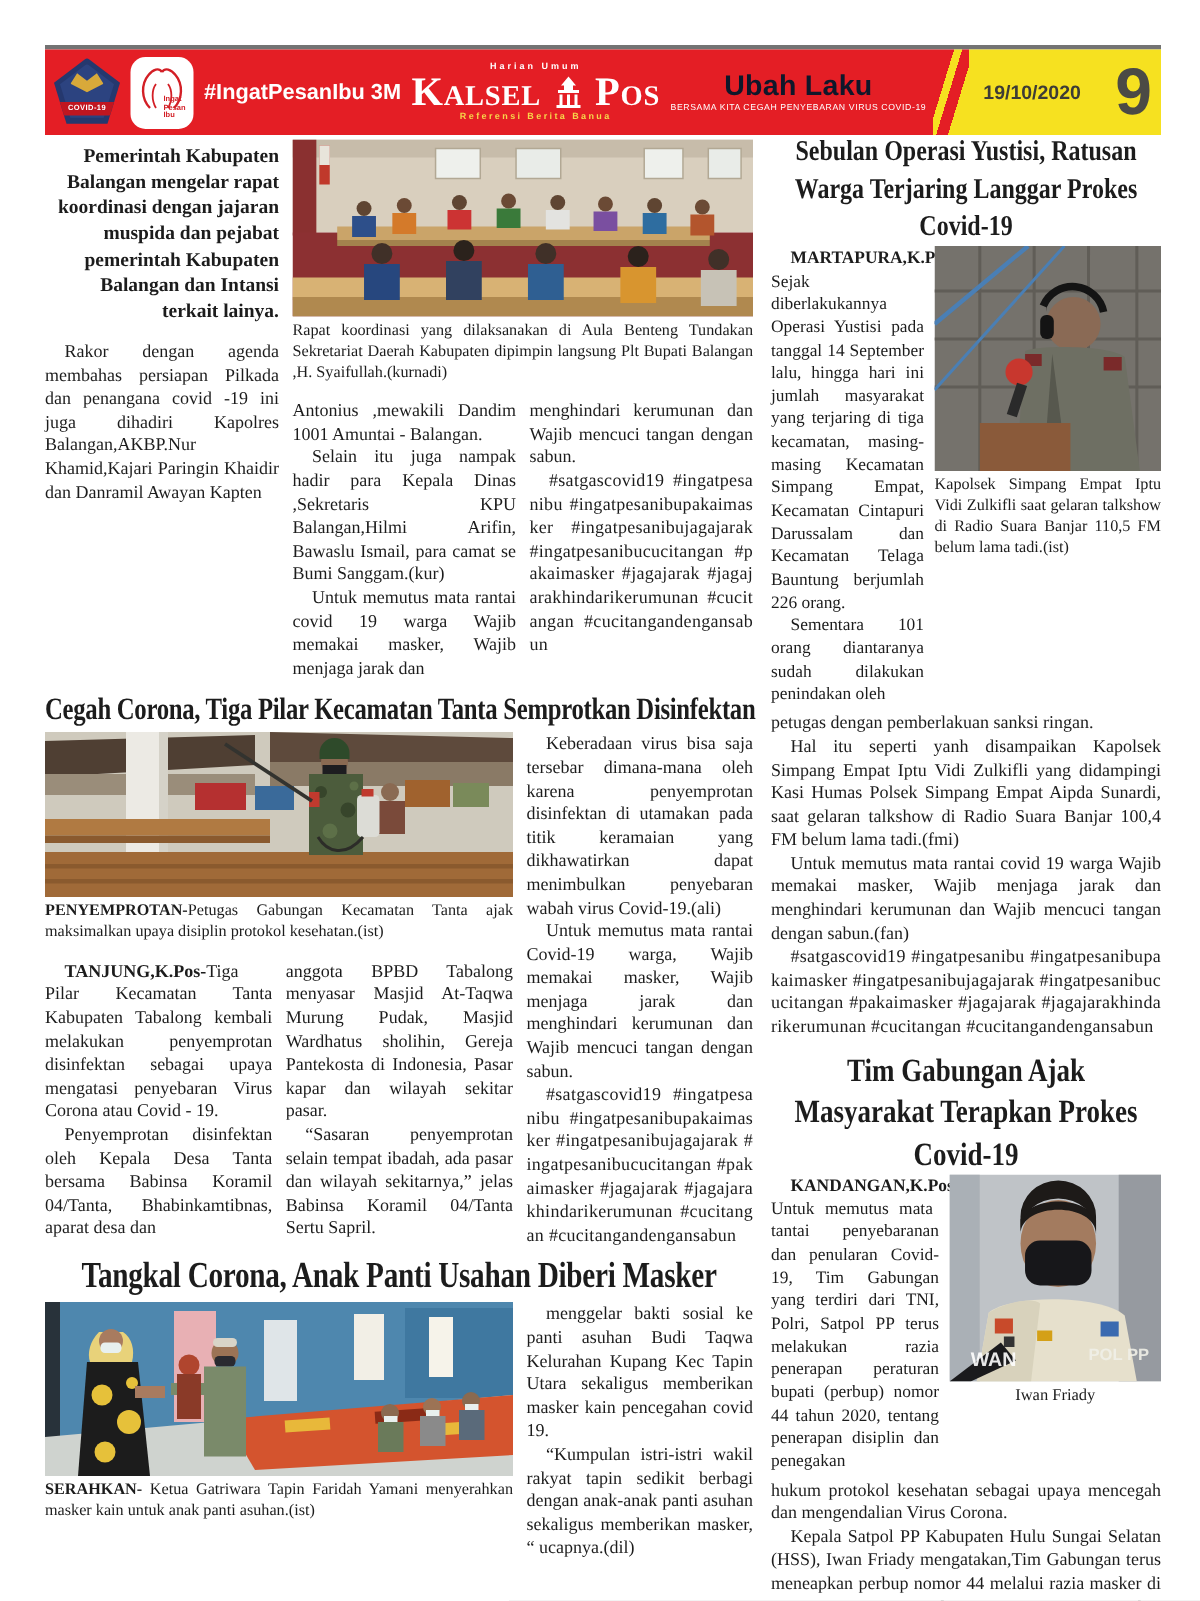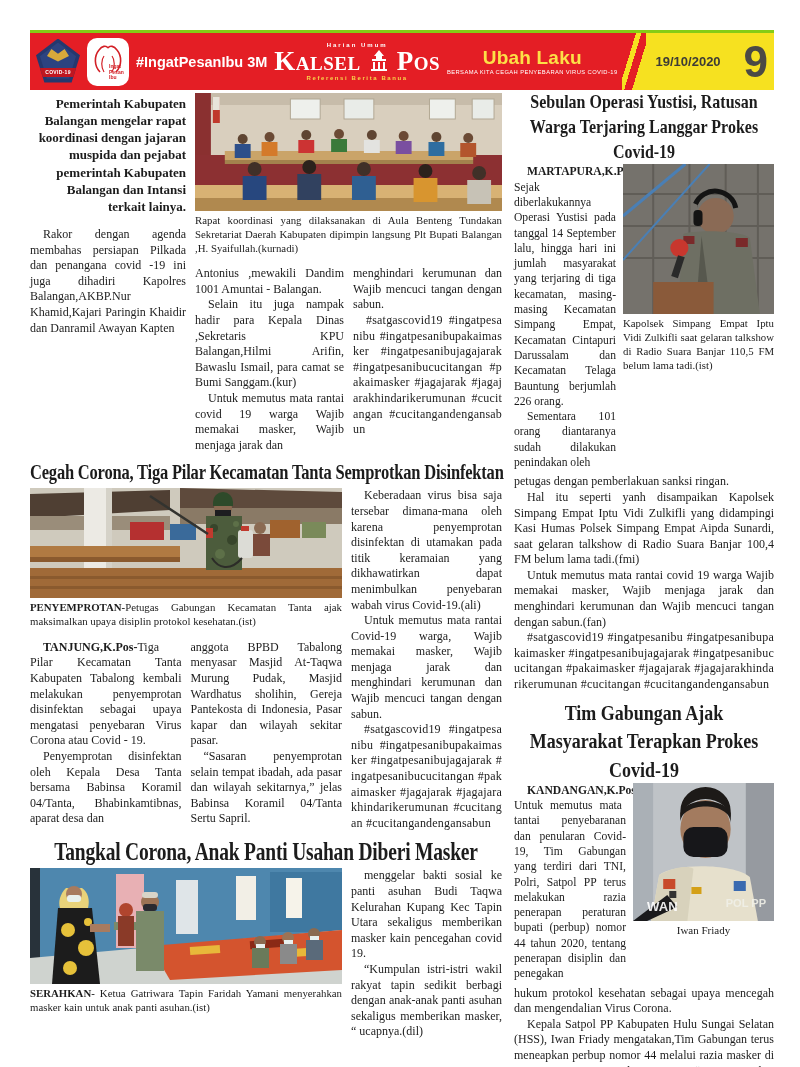--- a/index.html
+++ b/index.html
@@ -2,40 +2,40 @@
 <html><head>
 <meta charset="utf-8">
 <style>
   html,body{margin:0;padding:0;background:#e9e9e9;}
   .page{
     width:800px;height:1067px;background:#ffffff;margin:0 auto;position:relative;
     box-sizing:border-box;padding:30px 26px 0 30px;overflow:hidden;
     font-family:"Liberation Serif",serif;color:#1c1c1c;
   }
   
-  .banner{height:57px;display:flex;align-items:stretch;border-top:3px solid #84cc16;}
+  .banner{height:57px;display:flex;align-items:stretch;border-top:3px solid #737373;}
   .banner-red{flex:1;background:#e41e25;display:flex;align-items:center;gap:7px;padding:3px 2px 3px 6px;}
   .logo-pentagon{width:44px;height:46px;position:relative;flex:0 0 auto;}
   .pent{width:44px;height:44px;background:#25386e;clip-path:polygon(50% 0,100% 38%,81% 100%,19% 100%,0 38%);position:relative;}
   .pent-inner{position:absolute;left:4px;top:4px;width:36px;height:36px;background:#2c4380;clip-path:polygon(50% 0,100% 38%,81% 100%,19% 100%,0 38%);}
   .pent-bird{position:absolute;left:11px;top:9px;width:22px;height:14px;background:#d8a93a;clip-path:polygon(0 60%,20% 10%,50% 45%,80% 10%,100% 60%,50% 100%);}
   .pent-ribbon{position:absolute;left:2px;bottom:6px;right:2px;height:9px;background:#c01620;color:#fff;
     font-family:"Liberation Sans",sans-serif;font-size:5px;font-weight:bold;text-align:center;line-height:9px;letter-spacing:.3px;}
   .logo-ibu{width:42px;height:48px;background:#fff;border-radius:10px;flex:0 0 auto;position:relative;overflow:hidden;}
   .ibu-art{position:absolute;left:5px;top:4px;}
   .ibu-text{position:absolute;right:4px;bottom:5px;color:#d31f26;font-family:"Liberation Sans",sans-serif;
     font-size:5px;font-weight:bold;line-height:1.1;text-align:left;width:16px;}
   .banner-hashtag{color:#fff;font-family:"Liberation Sans",sans-serif;font-weight:bold;font-size:14.5px;white-space:nowrap;}
   .brand{flex:1;display:flex;flex-direction:column;align-items:center;justify-content:center;line-height:1;min-width:0;}
   .brand-top{color:#fff;font-family:"Liberation Sans",sans-serif;font-size:6px;font-weight:bold;letter-spacing:2px;margin-bottom:1px;}
-  .brand-row{display:flex;align-items:flex-start;gap:6px;color:#fff;}
+  .brand-row{display:flex;align-items:flex-end;gap:6px;color:#fff;}
   .brand-word{font-family:"Liberation Serif",serif;font-weight:bold;font-size:27px;font-variant:small-caps;letter-spacing:.5px;line-height:.9;}
   .brand-sub{color:#f7d64a;font-family:"Liberation Sans",sans-serif;font-size:6px;font-weight:bold;letter-spacing:1.6px;margin-top:1px;}
   .campaign{display:flex;flex-direction:column;align-items:center;justify-content:center;line-height:1;padding-right:2px;}
-  .campaign-main{color:#fde047;font-family:"Liberation Sans",sans-serif;font-weight:bold;font-size:19px;letter-spacing:.2px;}
+  .campaign-main{color:#0f172a;font-family:"Liberation Sans",sans-serif;font-weight:bold;font-size:19px;letter-spacing:.2px;}
   .campaign-sub{color:#fff;font-family:"Liberation Sans",sans-serif;font-size:5.8px;letter-spacing:.4px;margin-top:3px;white-space:nowrap;}
   .junction{width:38px;background:linear-gradient(107deg,#e41e25 0 34%,#f6e120 34% 47%,#e41e25 47% 66%,#f6e120 66% 100%);}
   .banner-yellow{width:178px;background:#f6e120;display:flex;align-items:center;justify-content:space-between;padding:0 6px 0 10px;}
   .banner-date{font-family:"Liberation Sans",sans-serif;font-weight:bold;font-size:13px;color:#3d3c36;}
   .banner-page{font-family:"Liberation Sans",sans-serif;font-weight:bold;font-size:44px;color:#4b4a45;line-height:1;}
   
   .main-headline{font-size:35px;font-weight:bold;text-align:center;letter-spacing:-1px;
     margin:7px 0 4px 0;line-height:1.05;white-space:nowrap;}
   
   .content{display:flex;gap:12px;}

